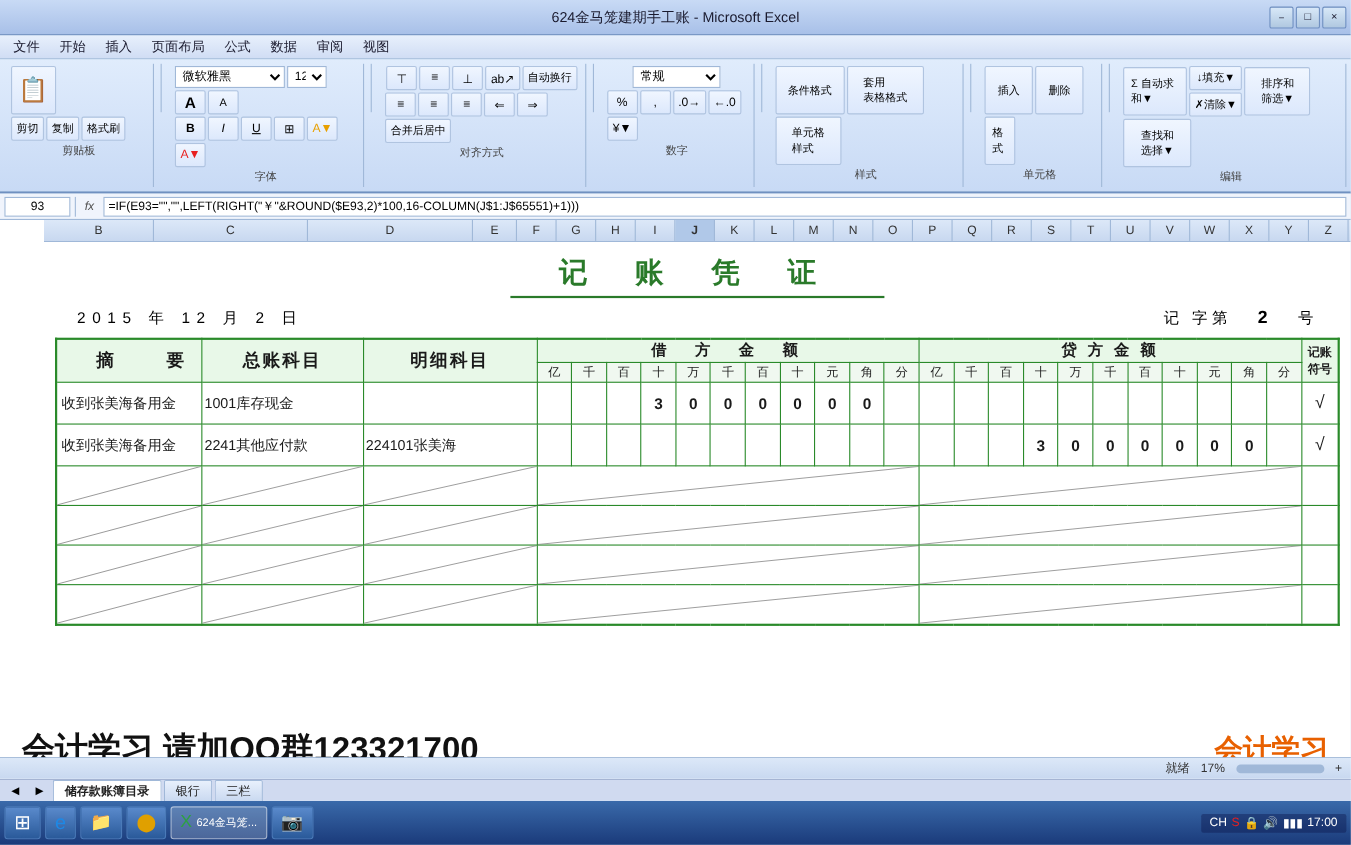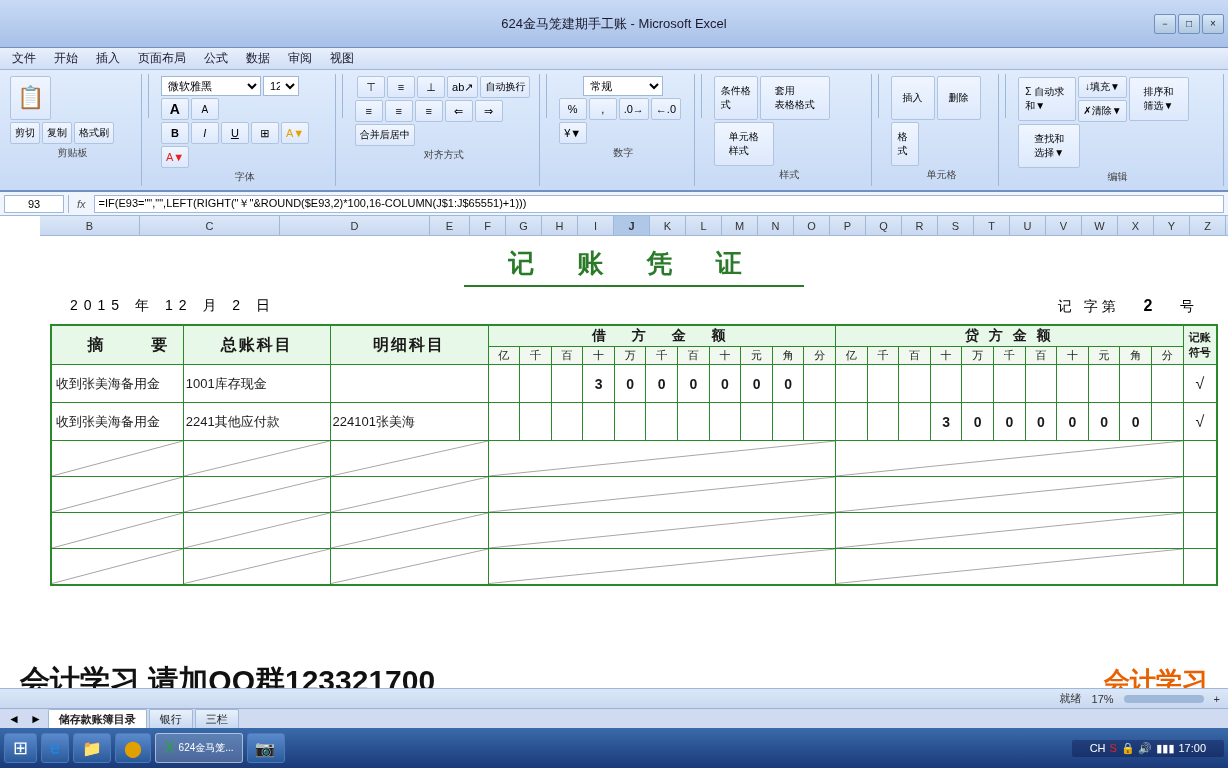--- a/index.html
+++ b/index.html
@@ -1,19 +1,19 @@
 <!DOCTYPE html>
 <html><head>
   <meta charset="utf-8">
   <style>
     * { margin: 0; padding: 0; box-sizing: border-box; }
     body { width: 1228px; height: 768px; overflow: hidden; font-family: 'SimHei', 'Microsoft YaHei', sans-serif; background: #d4e8f7; font-size: 12px; }
 
     
-    .title-bar { background: linear-gradient(to bottom, #c8daf5, #a8c0e8); height: 48px; display: flex; align-items: center; justify-content: center; font-size: 13px; color: #1a1a2e; border-bottom: 1px solid #7090c0; position: relative; }
+    .title-bar { background: linear-gradient(to bottom, #c8daf5, #a8c0e8); height: 32px; display: flex; align-items: center; justify-content: center; font-size: 13px; color: #1a1a2e; border-bottom: 1px solid #7090c0; position: relative; }
     .title-bar .win-controls { position: absolute; right: 4px; display: flex; gap: 2px; }
     .win-btn { width: 22px; height: 20px; border: 1px solid #7090c0; background: linear-gradient(to bottom, #d8e8f8, #b0c8e0); display: flex; align-items: center; justify-content: center; font-size: 10px; cursor: pointer; border-radius: 2px; }
 
     
     .menu-bar { background: linear-gradient(to bottom, #e8f0fc, #d0ddf4); height: 22px; display: flex; align-items: center; padding: 0 4px; gap: 2px; border-bottom: 1px solid #a0b8d8; }
     .menu-item { padding: 2px 8px; font-size: 12px; cursor: pointer; color: #1a1a2e; }
 
     
     .ribbon { background: linear-gradient(to bottom, #e0ecfc, #c8daf5); border-bottom: 2px solid #7090c0; padding: 2px 0; }
 
@@ -36,21 +36,21 @@
     .col-h { border-right: 1px solid #a0b8d8; display: flex; align-items: center; justify-content: center; font-size: 11px; color: #333; flex-shrink: 0; }
 
     
     .voucher-table { width: 100%; border-collapse: collapse; border: 2px solid #2a8a2a; }
     .voucher-table td, .voucher-table th { border: 1px solid #2a8a2a; text-align: center; font-size: 12px; color: #1a1a1a; padding: 1px 2px; }
 
     
     .taskbar { position: fixed; bottom: 0; left: 0; right: 0; height: 40px; background: linear-gradient(to bottom, #3a6aaa, #1a3a7a); display: flex; align-items: center; padding: 0 4px; gap: 4px; z-index: 200; }
     .taskbar-btn { background: linear-gradient(to bottom, #5a8acc, #2a5a9a); border: 1px solid #4a7ab8; border-radius: 3px; height: 30px; padding: 0 8px; display: flex; align-items: center; gap: 4px; cursor: pointer; color: white; font-size: 11px; }
     .taskbar-right { margin-left: auto; display: flex; align-items: center; gap: 6px; color: white; font-size: 11px; }
-    .sys-tray { display: flex; gap: 4px; background: rgba(0,0,50,0.3); padding: 2px 18px; border-radius: 2px; }
+    .sys-tray { display: flex; gap: 4px; background: rgba(0,0,50,0.3); padding: 2px 8px; border-radius: 2px; }
 
     
     .sheet-tabs { position: fixed; bottom: 40px; left: 0; right: 0; height: 20px; background: #d0daf0; border-top: 1px solid #a0b0d0; display: flex; align-items: center; padding: 0 4px; gap: 2px; z-index: 150; }
     .sheet-tab { background: linear-gradient(to bottom, #e8f0fc, #c8d8f0); border: 1px solid #a0b8d8; border-bottom: none; padding: 2px 10px; font-size: 11px; cursor: pointer; border-radius: 2px 2px 0 0; color: #222; }
     .sheet-tab.active { background: white; font-weight: bold; }
 
     
     .status-bar { position: fixed; bottom: 60px; left: 0; right: 0; height: 20px; background: linear-gradient(to bottom, #dce8f8, #c8d8f0); border-top: 1px solid #a0b8d8; display: flex; align-items: center; justify-content: flex-end; padding: 0 8px; font-size: 11px; color: #333; gap: 10px; z-index: 150; }
 
     .ribbon-separator { width: 1px; background: #a0b8d8; height: 44px; margin: 0 2px; }
@@ -156,21 +156,21 @@
         <div class="rbtn">←.0</div>
         <div class="rbtn">¥▼</div>
       </div>
       <span class="ribbon-group-label">数字</span>
     </div>
 
     <div class="ribbon-separator"></div>
 
     <div class="ribbon-group">
       <div class="ribbon-btns">
-        <div class="rbtn rbtn-large" style="font-size:10px;width:44px;">条件格式</div>
+        <div class="rbtn rbtn-large" style="font-size:10px;width:63px;">条件格式</div>
         <div class="rbtn rbtn-large" style="font-size:10px;width:70px;">套用<br>表格格式</div>
         <div class="rbtn rbtn-large" style="font-size:10px;width:60px;">单元格<br>样式</div>
       </div>
       <span class="ribbon-group-label">样式</span>
     </div>
 
     <div class="ribbon-separator"></div>
 
     <div class="ribbon-group">
       <div class="ribbon-btns">

